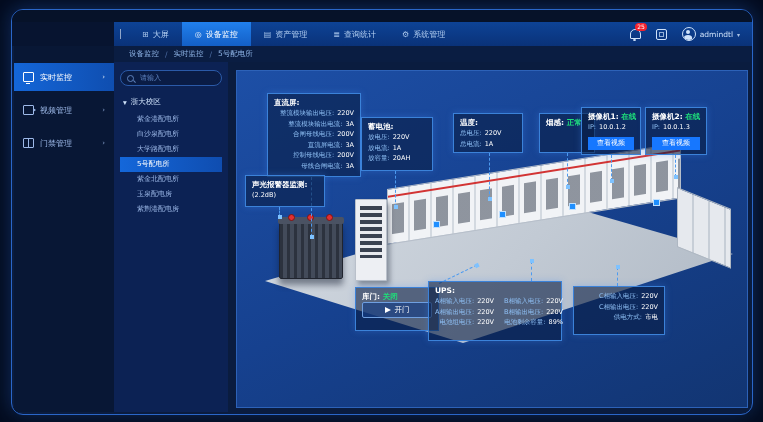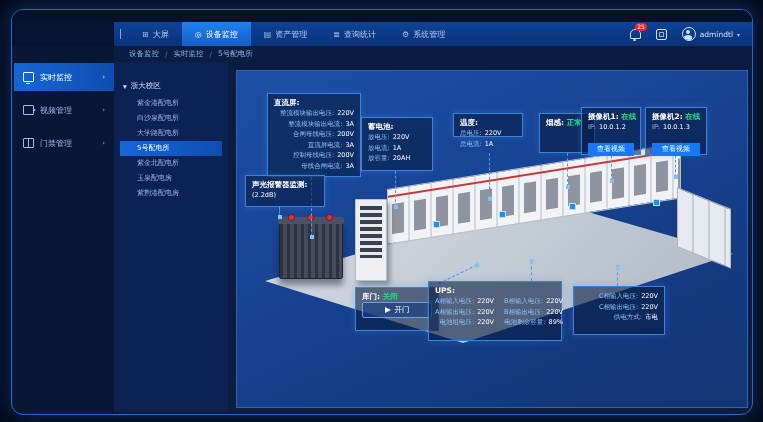--- a/index.html
+++ b/index.html
@@ -70,21 +70,21 @@
   .conn.diag:after{content:"";position:absolute;right:-2px;top:-2.5px;width:4px;height:4px;background:#7ec2ff;}
   
   .panel{position:absolute;background:rgba(8,28,66,.6);border:1px solid #3b82d9;box-shadow:0 0 7px rgba(70,140,240,.3);padding:4px 6px;box-sizing:border-box;color:#fff;z-index:3;}
   .ttl{font-size:7.5px;font-weight:bold;line-height:10px;white-space:nowrap;}
   .kv{display:flex;gap:3px;font-size:6.5px;line-height:10.5px;white-space:nowrap;}
   .kv.r{justify-content:flex-end;}
   .kv .k{color:#8fc0f5;}
   .kv .v{color:#fff;}
   .ok{color:#1ee07a;}
   .warn{color:#ffa040;}
-  .btn-primary{background:#1677ff;color:#fff;font-size:7px;line-height:13px;text-align:center;border-radius:0;margin-top:10px;cursor:pointer;}
+  .btn-primary{background:#1677ff;color:#fff;font-size:7px;line-height:13px;text-align:center;border-radius:0;margin-top:4px;cursor:pointer;}
   .btn-ghost{display:flex;justify-content:center;align-items:center;gap:4px;border:1px solid #6f9fe0;background:rgba(22,62,132,.65);color:#fff;font-size:7.5px;line-height:14px;border-radius:2px;cursor:pointer;}
   .plane{width:0;height:0;border-left:6px solid #fff;border-top:3px solid transparent;border-bottom:3px solid transparent;}
   .ups-grid{display:grid;grid-template-columns:1fr 1fr;column-gap:10px;}
 </style>
 </head>
 <body>
 
 <div class="window">
   <div class="titlebar"></div>
 
@@ -146,20 +146,24 @@
 
   <div class="crumbbar">
     <span class="crumb">设备监控</span>
     <span class="crumb-sep">/</span>
     <span class="crumb">实时监控</span>
     <span class="crumb-sep">/</span>
     <span class="crumb">5号配电所</span>
   </div>
 
   <div class="tree">
+    <div class="search">
+      <span class="mag"></span>
+      <input placeholder="请输入" style="">
+    </div>
     <div class="tree-root">
       <span>▾</span>
       <span>浙大校区</span>
     </div>
     <div class="tree-item">紫金港配电所</div>
     <div class="tree-item">白沙泉配电所</div>
     <div class="tree-item">大学路配电所</div>
     <div class="tree-item selected">5号配电所</div>
     <div class="tree-item">紫金北配电所</div>
     <div class="tree-item">玉泉配电房</div>
@@ -232,21 +236,21 @@
       <div class="kv">
           <span class="k">放电流:</span>
           <span class="v">1A</span>
         </div>
       <div class="kv">
           <span class="k">放容量:</span>
           <span class="v">20AH</span>
         </div>
     </div>
 
-    <div class="panel" style="left:216px;top:42px;width:70px;height:24px">
+    <div class="panel" style="left:216px;top:42px;width:70px;height:40px">
       <div class="ttl">温度:</div>
       <div class="kv">
           <span class="k">总电压:</span>
           <span class="v">220V</span>
         </div>
       <div class="kv">
           <span class="k">总电流:</span>
           <span class="v">1A</span>
         </div>
     </div>

